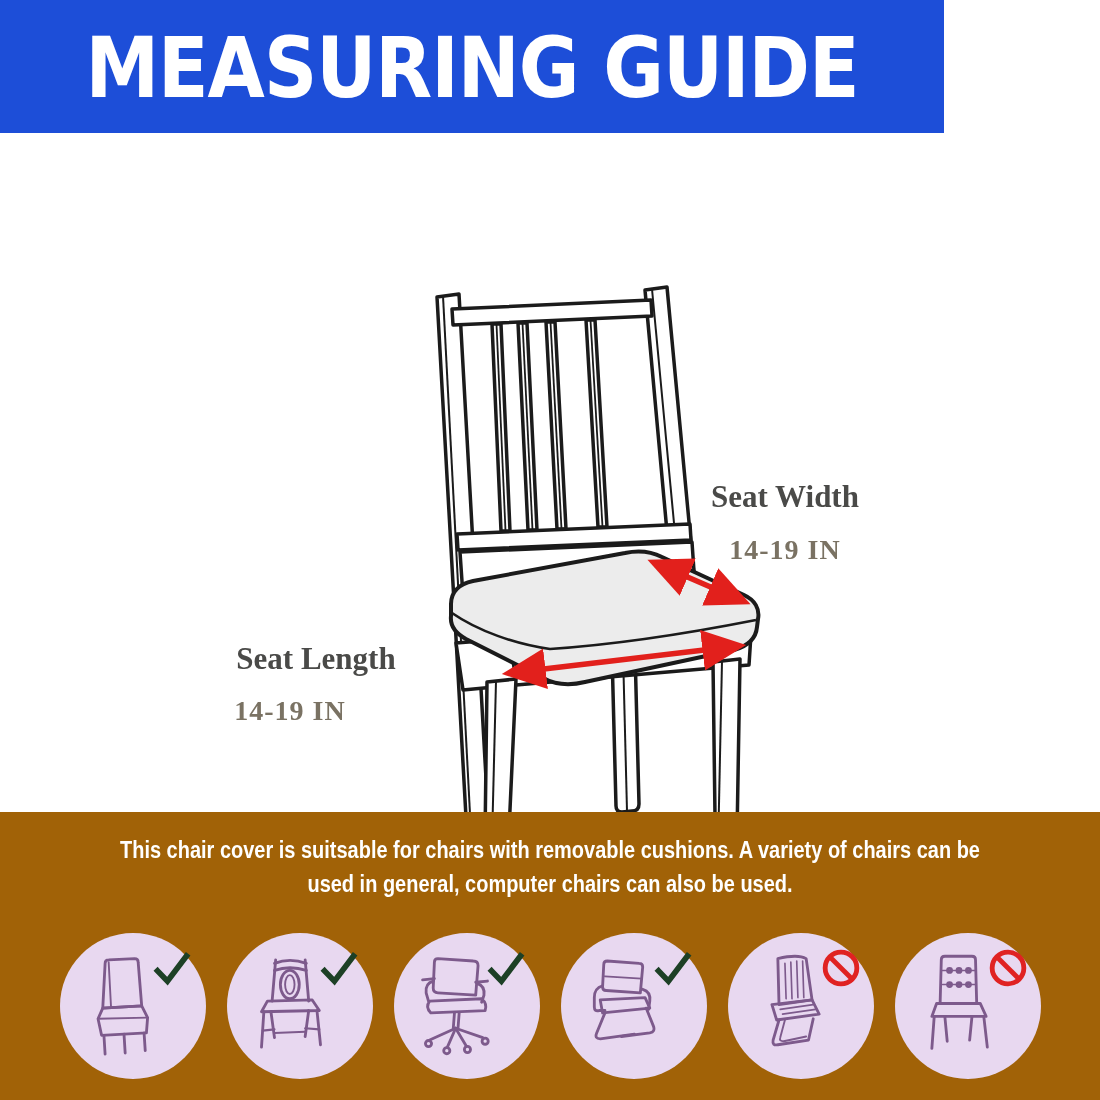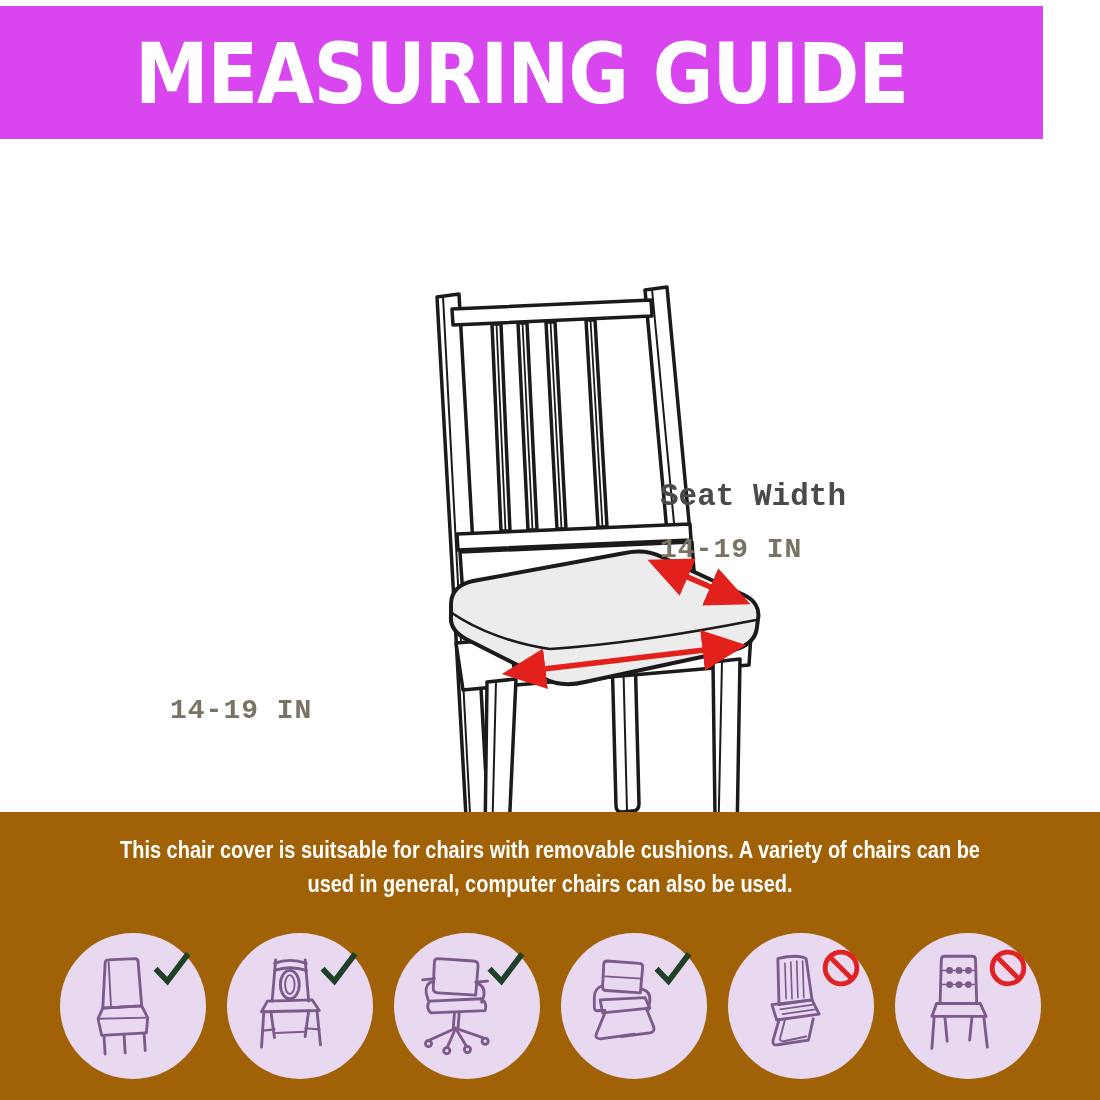--- a/index.html
+++ b/index.html
@@ -2,34 +2,34 @@
 <html><head>
 <meta charset="utf-8">
 <style>
   html,body{margin:0;padding:0;}
   body{
     width:1100px;height:1100px;position:relative;overflow:hidden;
     background:#ffffff;font-family:"Liberation Sans",sans-serif;
   }
   
   .header-band{
-    position:absolute;top:0;left:0;width:1043px;height:133px;
-    background:#d946ef;display:flex;align-items:center;justify-content:center;z-index:3;margin-top:6px;
+    position:absolute;top:0;left:0;width:944px;height:133px;
+    background:#1d4ed8;display:flex;align-items:center;justify-content:center;z-index:3;
   }
   .page-title{
     color:#ffffff;font-family:"DejaVu Sans","Liberation Sans",sans-serif;
     font-weight:bold;font-size:74px;letter-spacing:-1px;
     transform:scaleY(1.14);transform-origin:center;white-space:nowrap;
   }
   
   .diagram-area{position:absolute;top:133px;left:0;width:1100px;height:679px;background:#ffffff;}
   .chair-svg{position:absolute;top:0;left:0;width:1100px;height:1100px;z-index:1;}
   .measure-label{
-    position:absolute;z-index:2;
-    font-family:Liberation Mono, monospace;font-weight:bold;
+    position:absolute;z-index:2;text-align:center;
+    font-family:Liberation Serif, serif;font-weight:bold;
   }
   .measure-name{font-size:31px;color:#4A4A48;letter-spacing:0px;}
   .measure-value{font-size:28px;color:#7A7263;letter-spacing:1px;}
   #seat-width-label{left:660px;top:346px;width:250px;}
   #seat-width-value{left:660px;top:401px;width:250px;}
   #seat-length-label{left:196px;top:508px;width:240px;}
   #seat-length-value{left:170px;top:562px;width:240px;}
   
   .info-band{
     position:absolute;top:812px;left:0;width:1100px;height:288px;
@@ -109,20 +109,21 @@
     <g>
       <line x1="655" y1="430" x2="743" y2="468" stroke="#E2201C" stroke-width="5.5" marker-start="url(#ah)" marker-end="url(#ah)"></line>
     </g>
     <g>
       <line x1="510" y1="540" x2="738" y2="513" stroke="#E2201C" stroke-width="5.5" marker-start="url(#ah)" marker-end="url(#ah)"></line>
     </g>
   </svg>
 
   <div class="measure-label measure-name" id="seat-width-label">Seat Width</div>
   <div class="measure-label measure-value" id="seat-width-value">14-19 IN</div>
+  <div class="measure-label measure-name" id="seat-length-label">Seat Length</div>
   <div class="measure-label measure-value" id="seat-length-value">14-19 IN</div>
 </div>
 
 <div class="info-band">
   <div class="note-wrap">
     <div class="note-line">This chair cover is suitsable for chairs with removable cushions. A variety of chairs can be</div>
     <div class="note-line">used in general, computer chairs can also be used.</div>
   </div>
 
   <div class="circles-row">

